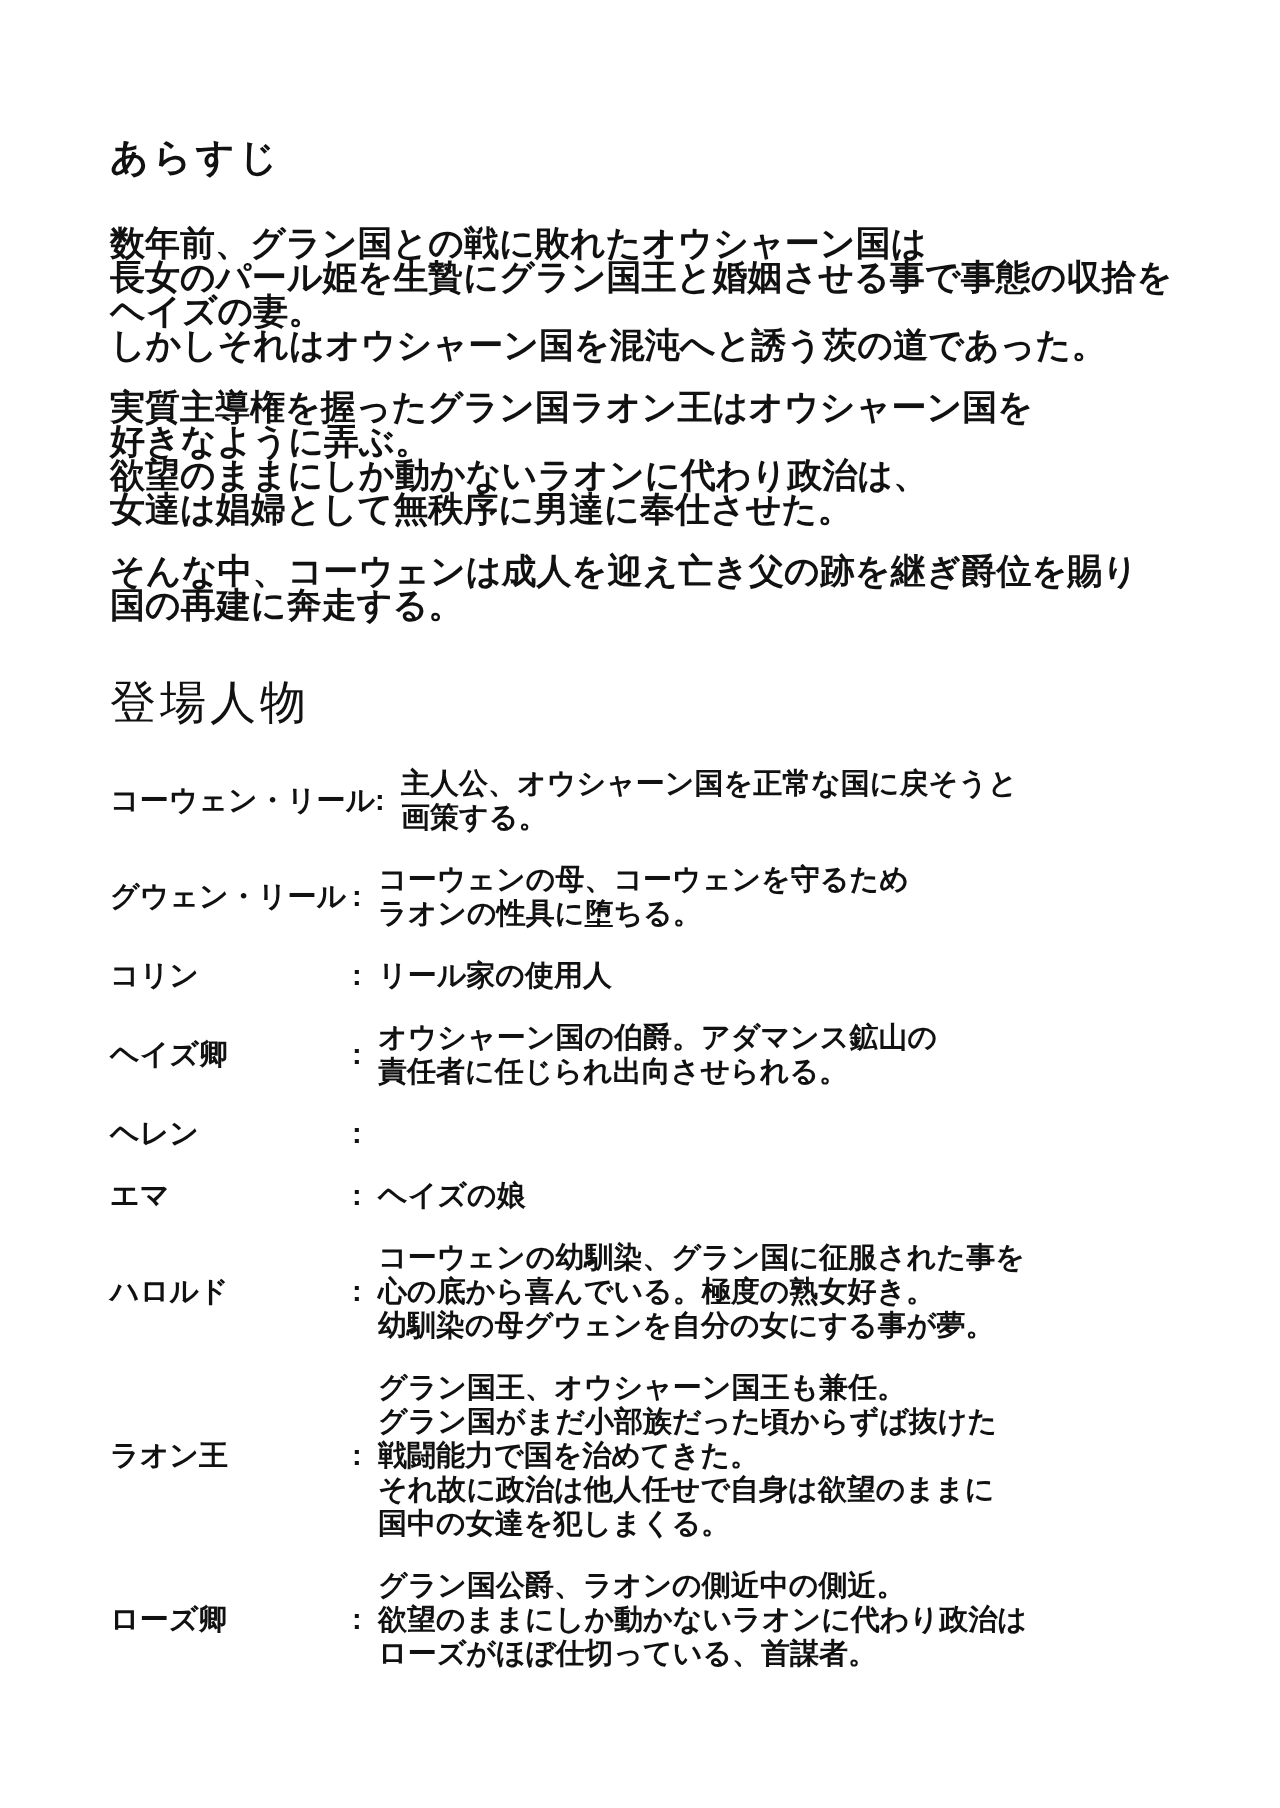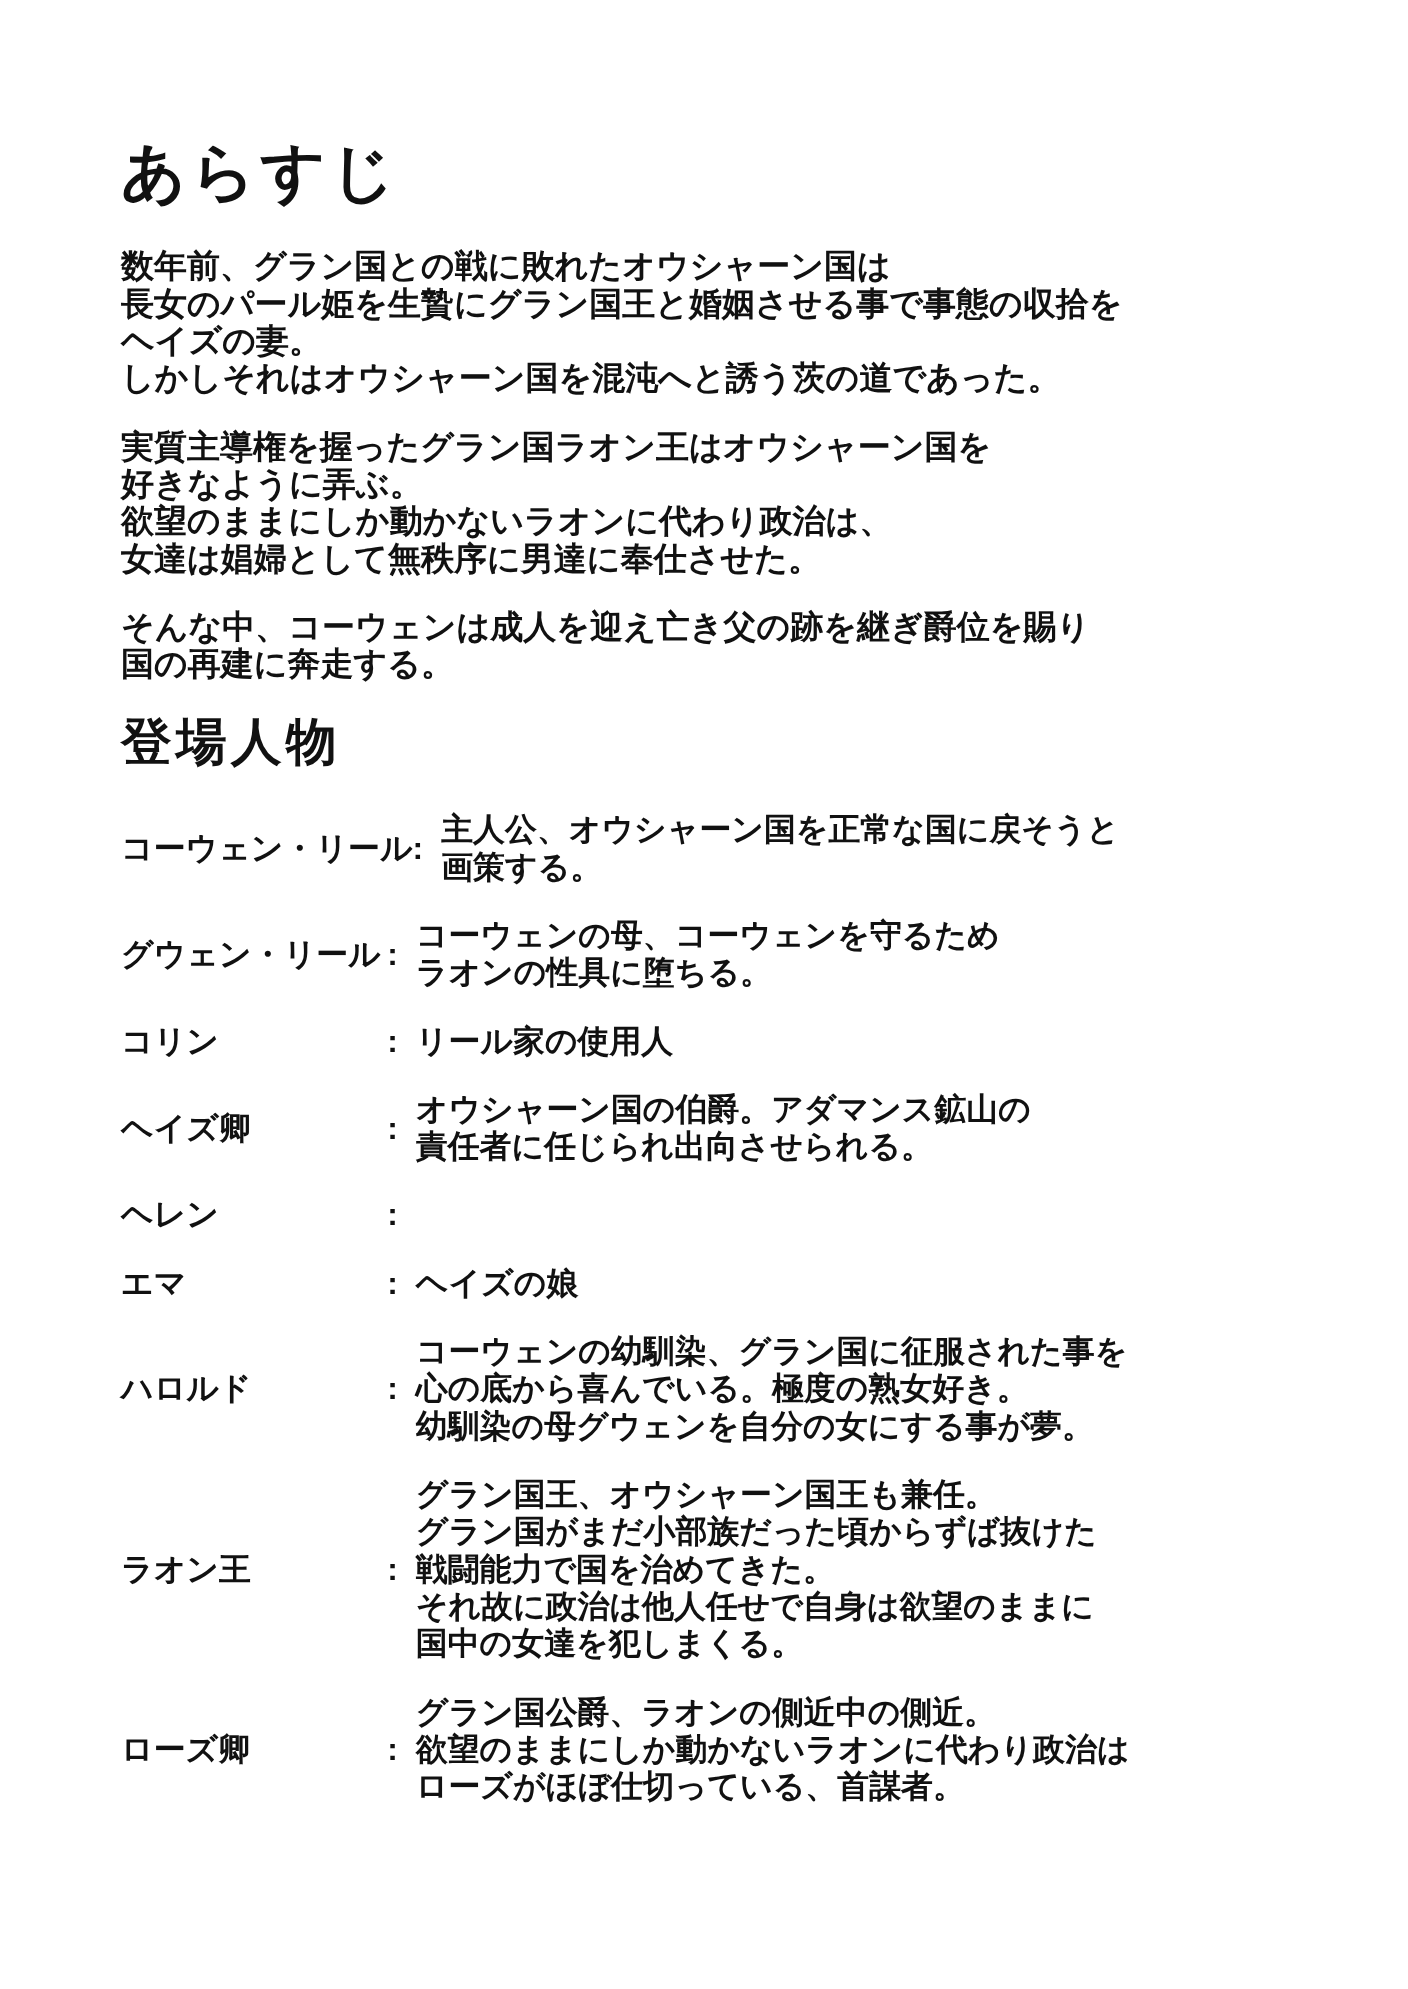--- a/index.html
+++ b/index.html
@@ -15,35 +15,35 @@
     overflow: hidden;
   }
   .page {
     box-sizing: border-box;
     width: 1280px;
     height: 1808px;
     padding: 0 60px 0 110px;
   }
   .synopsis-title {
     margin: 128px 0 40px 0;
-    font-size: 58px;
+    font-size: 38px;
     line-height: 58px;
     font-weight: bold;
     letter-spacing: 4px;
   }
   .section-title {
-    margin: 28px 0 40px 0;
+    margin: 56px 0 40px 0;
     font-size: 46px;
     line-height: 48px;
-    font-weight: bold;
+    font-weight: normal;
     letter-spacing: 4px;
   }
   .para {
     margin: 0 0 28px 0;
-    font-size: 30px;
+    font-size: 35px;
     line-height: 34px;
     font-weight: 600;
   }
   .para:last-child { margin-bottom: 0; }
   .line {
     display: block;
     white-space: nowrap;
   }
   .char-row {
     display: flex;

